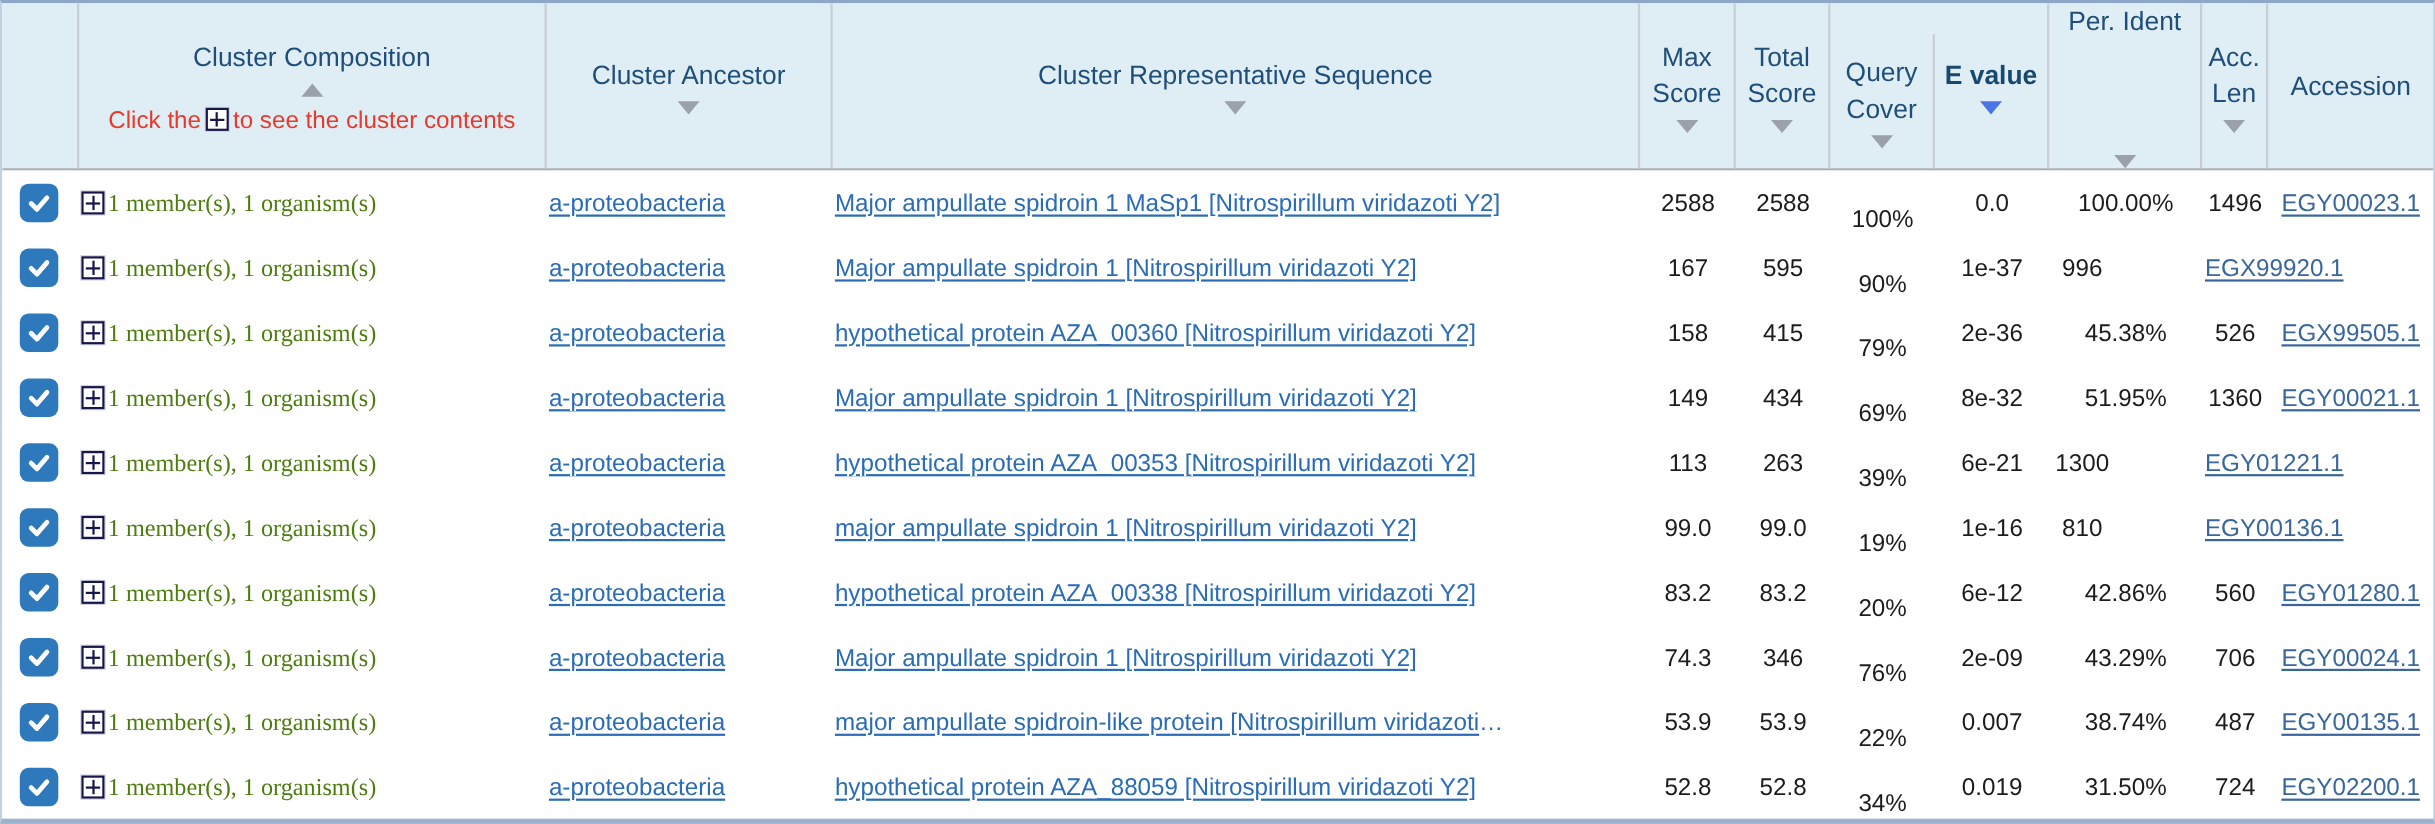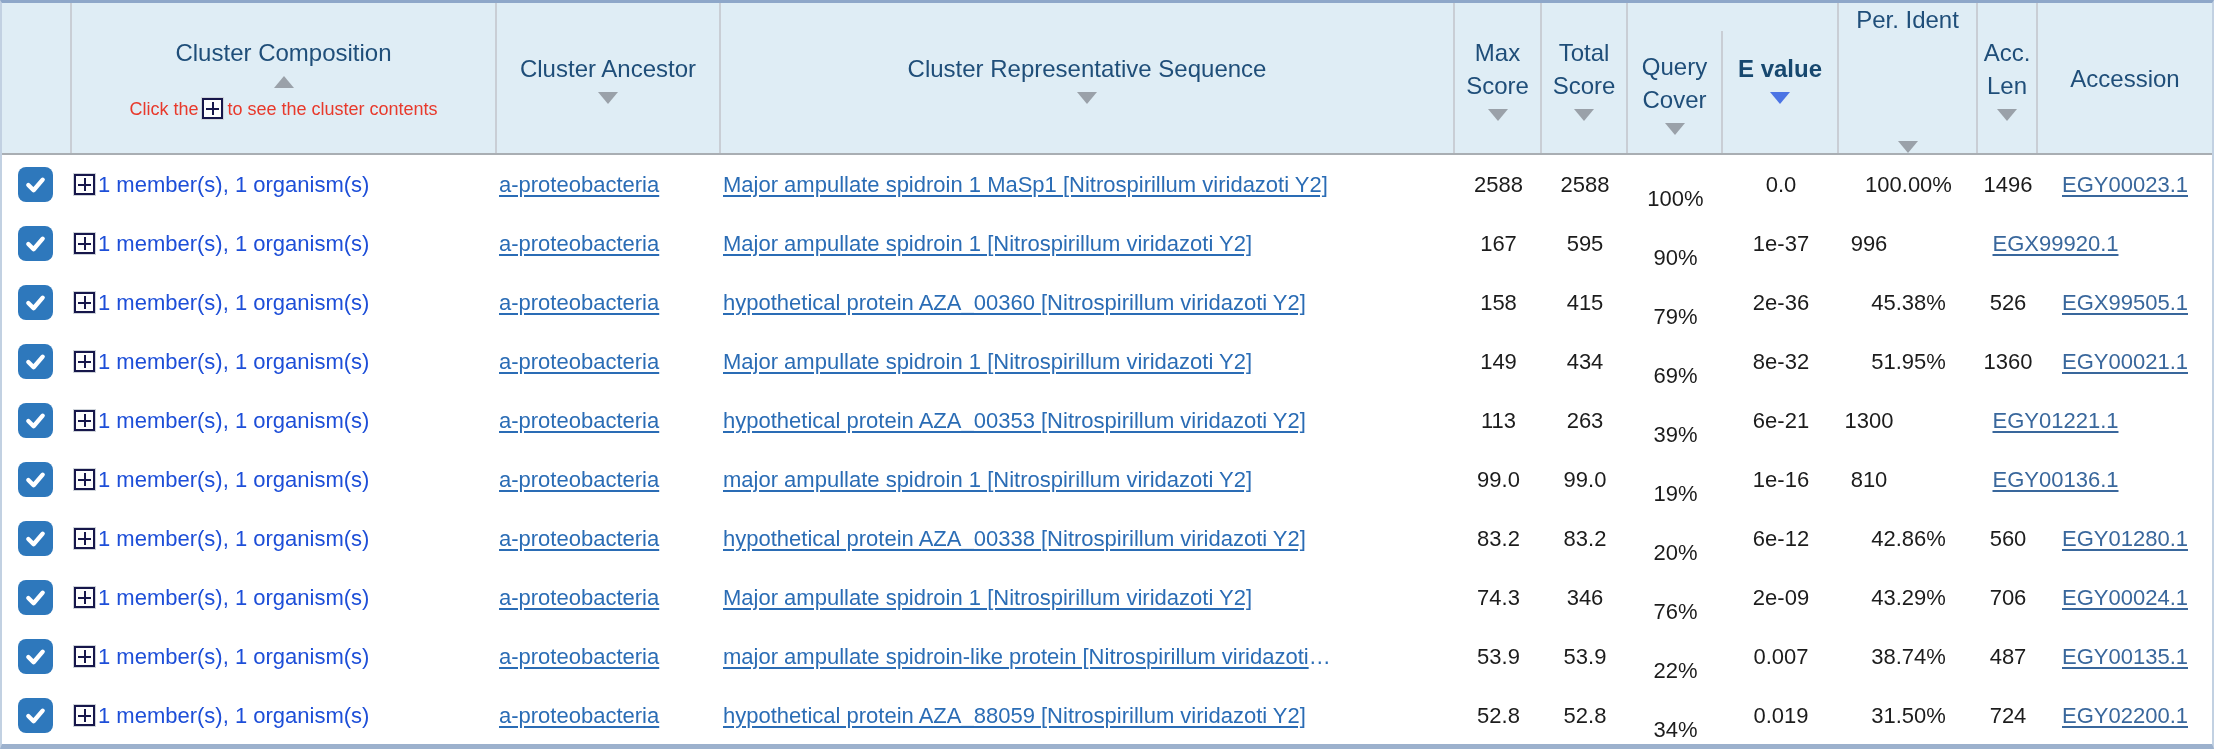--- a/index.html
+++ b/index.html
@@ -31,33 +31,33 @@
   .th-label{white-space:normal;}
   .th-ev .th-label{font-weight:700;color:#17486f;}
   .one-line{white-space:nowrap;}
 
   .tri{width:0;height:0;margin-top:7px;}
   .tri-down{border-left:10px solid transparent;border-right:10px solid transparent;border-top:12px solid #9aa1a9;}
   .tri-up{border-left:10px solid transparent;border-right:10px solid transparent;border-bottom:12px solid #9aa1a9;}
   .tri-blue{border-top-color:#4b74e4;}
 
   .hint{
-    margin-top:9px;color:#e8392b;font-size:18px;line-height:24px;
+    margin-top:9px;color:#e8392b;font-size:22px;line-height:24px;
     display:flex;align-items:center;gap:4px;white-space:nowrap;
   }
 
   
   .col-select{width:70px;flex:none;}
   .col-comp{width:425px;flex:none;}
-  .col-anc{width:224px;flex:none;}
+  .col-anc{width:260px;flex:none;}
   .col-seq{width:734px;flex:none;}
   .col-max{width:87px;flex:none;}
   .col-total{width:86px;flex:none;}
   .col-qc{width:95px;flex:none;margin-top:28px;}
-  .col-ev{width:116px;flex:none;}
+  .col-ev{width:104px;flex:none;}
   .col-pi{width:139px;flex:none;justify-content:space-between;}
   .col-al{width:60px;flex:none;}
   .col-acc{flex:1;}
 
   
   .tr{display:flex;height:59px;align-items:center;background:#fff;}
   .td{display:flex;align-items:center;height:100%;font-size:22px;color:#1c1c1c;overflow:hidden;}
   .td.num{justify-content:center;white-space:nowrap;}
 
   .checkbox{
@@ -69,21 +69,21 @@
 
   .expand-icon{
     position:relative;width:21px;height:21px;background:#fdfdfd;
     border:2px solid #16164a;display:inline-block;flex:none;
     box-shadow:0 0 0 1px #cfd4da;
   }
   .expand-icon::before{content:"";position:absolute;left:2px;right:2px;top:50%;height:2px;margin-top:-1px;background:#16164a;}
   .expand-icon::after{content:"";position:absolute;top:2px;bottom:2px;left:50%;width:2px;margin-left:-1px;background:#16164a;}
 
   .td.col-comp{padding-left:2px;gap:3px;}
-  .member{color:#1d4ed8;white-space:nowrap;}
+  .member{color:#4d7c0f;white-space:nowrap;font-family:Liberation Serif, serif;}
 
   .td.col-anc,.td.col-seq{padding-left:2px;white-space:nowrap;}
   a.link{color:#2a6cb5;text-decoration:underline;text-decoration-thickness:2px;text-underline-offset:3px;cursor:pointer;text-align:right;}
   .seq-more{color:#2a6cb5;}
   a.acc-link{color:#39679c;text-decoration:underline;text-decoration-thickness:2px;text-underline-offset:3px;cursor:pointer;white-space:nowrap;}
 </style>
 </head>
 <body>
 
 <div class="blast-table">

